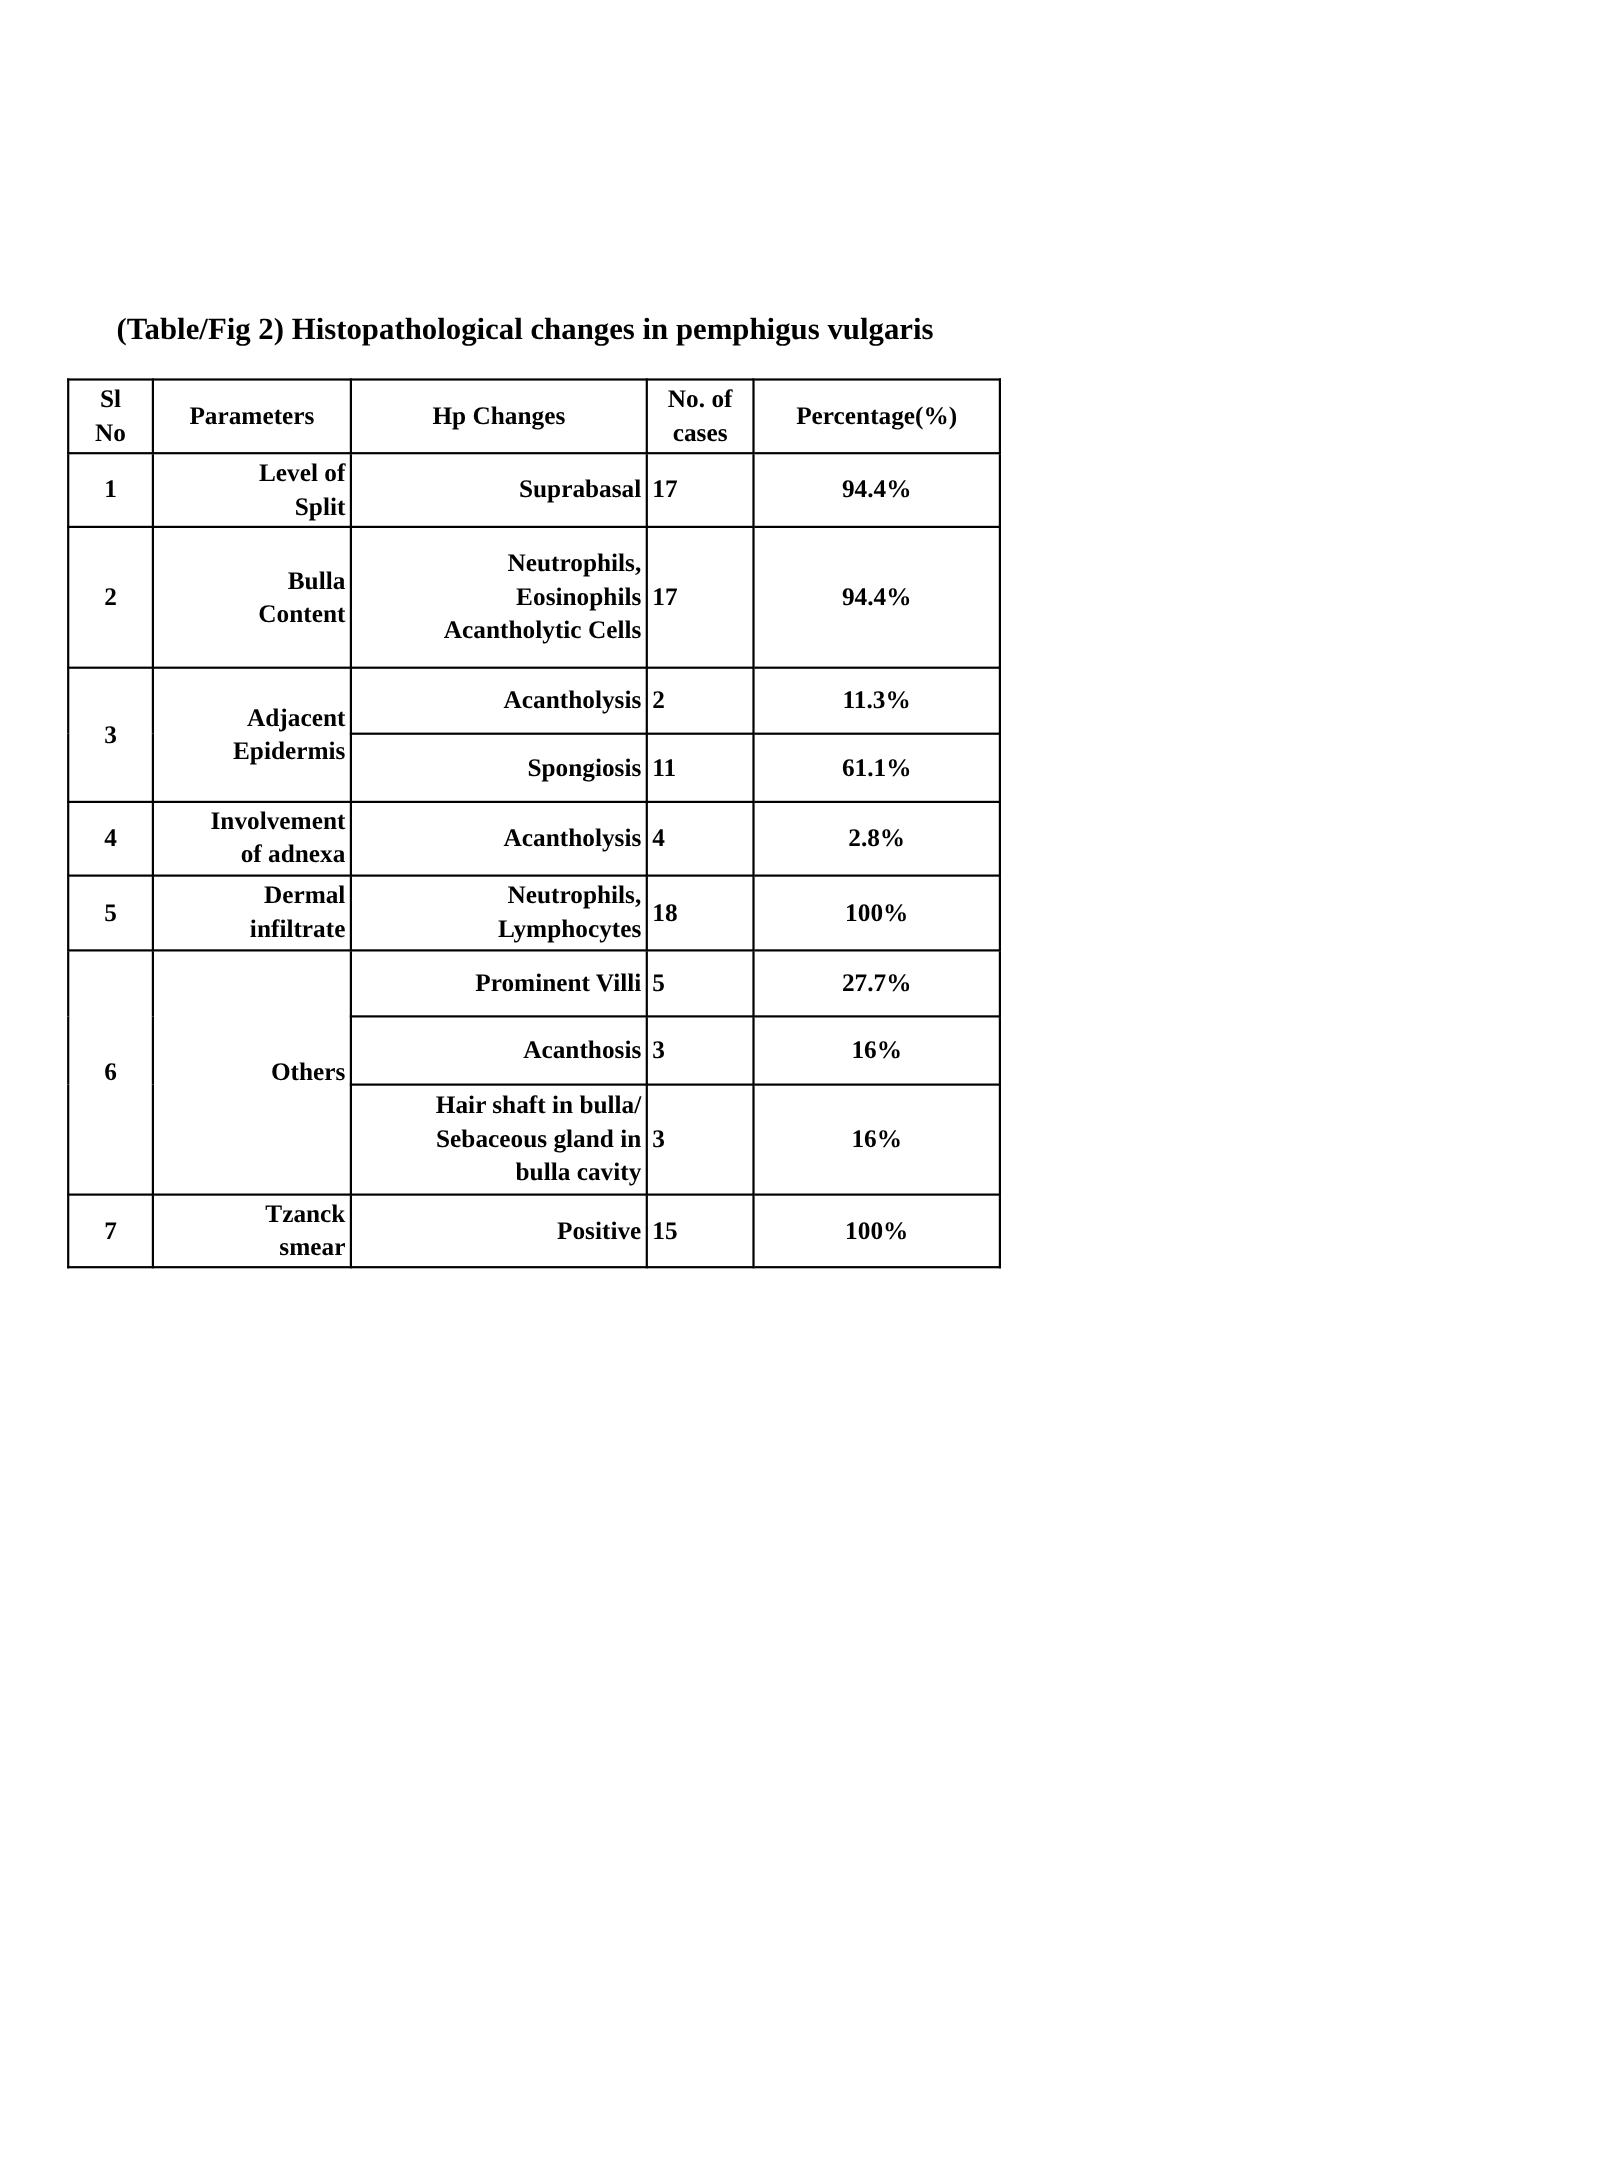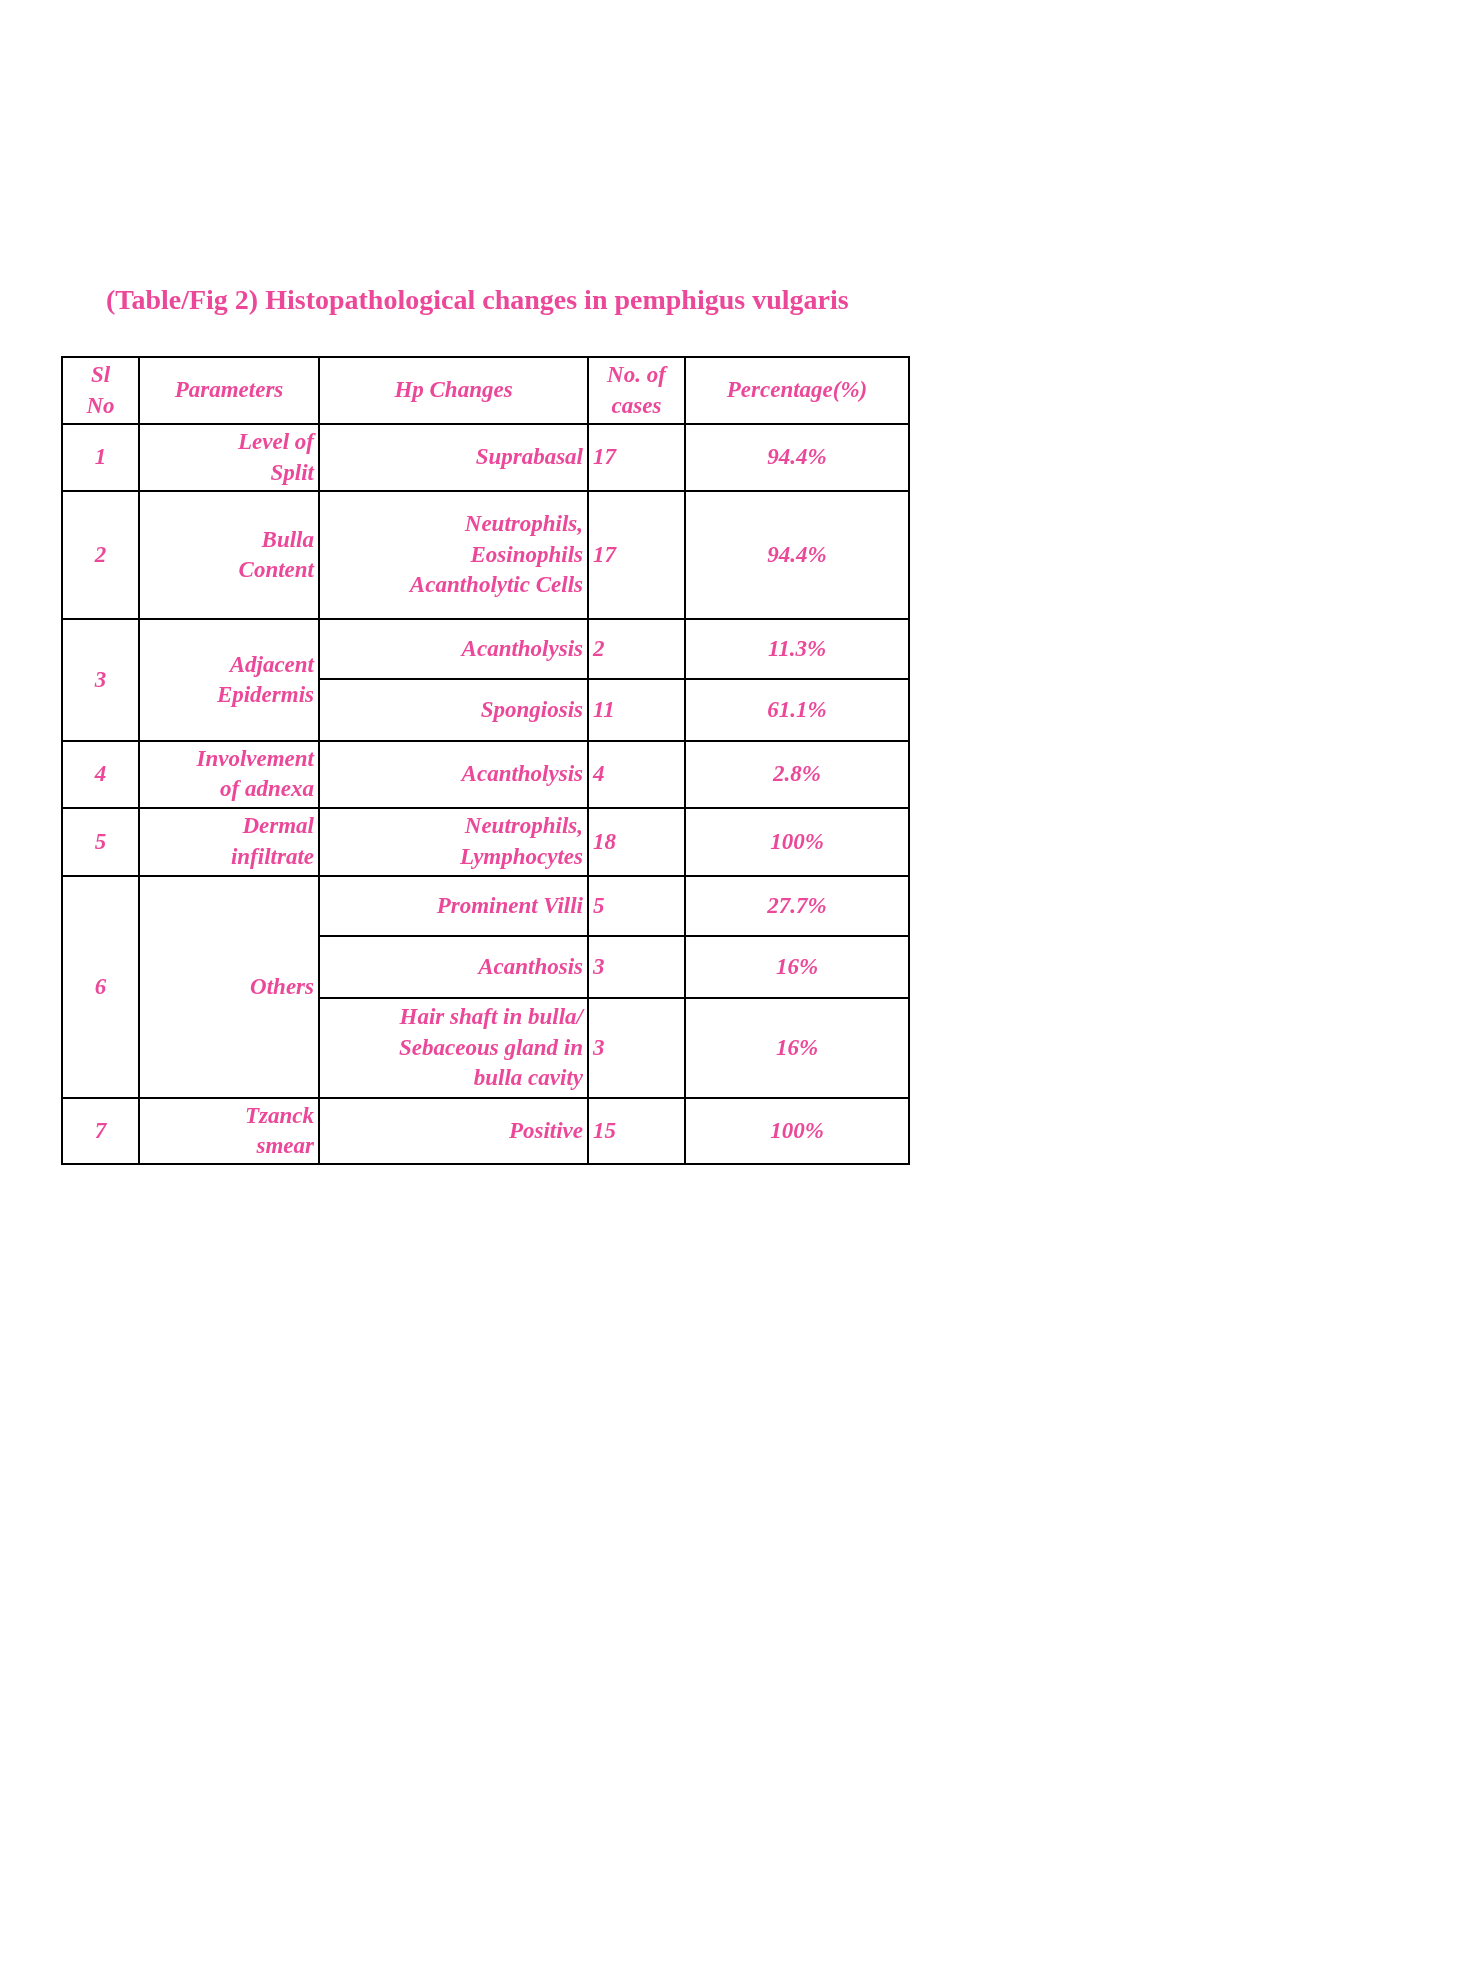--- a/index.html
+++ b/index.html
@@ -6,39 +6,38 @@
     margin: 0;
     padding: 0;
     background: #ffffff;
   }
   .page {
     position: relative;
     width: 1466px;
     height: 1984px;
     background: #ffffff;
     font-family: "Liberation Serif", serif;
-    color: #ec4899;
+    color: #000000;
     overflow: hidden;
   }
   .doc-title {
     position: absolute;
     left: 106px;
     top: 284px;
     font-size: 28px;
     font-weight: bold;
     white-space: nowrap;
   }
   table.data-table {
     position: absolute;
     left: 61px;
-    top: 356px;
+    top: 344px;
     width: 847px;
     border-collapse: collapse;
     table-layout: fixed;
-    font-style: italic;
   }
   table.data-table col.c-sl    { width: 77px; }
   table.data-table col.c-param { width: 180px; }
   table.data-table col.c-hp    { width: 269px; }
   table.data-table col.c-cases { width: 97px; }
   table.data-table col.c-pct   { width: 224px; }
 
   table.data-table th,
   table.data-table td {
     border: 2px solid #000000;

